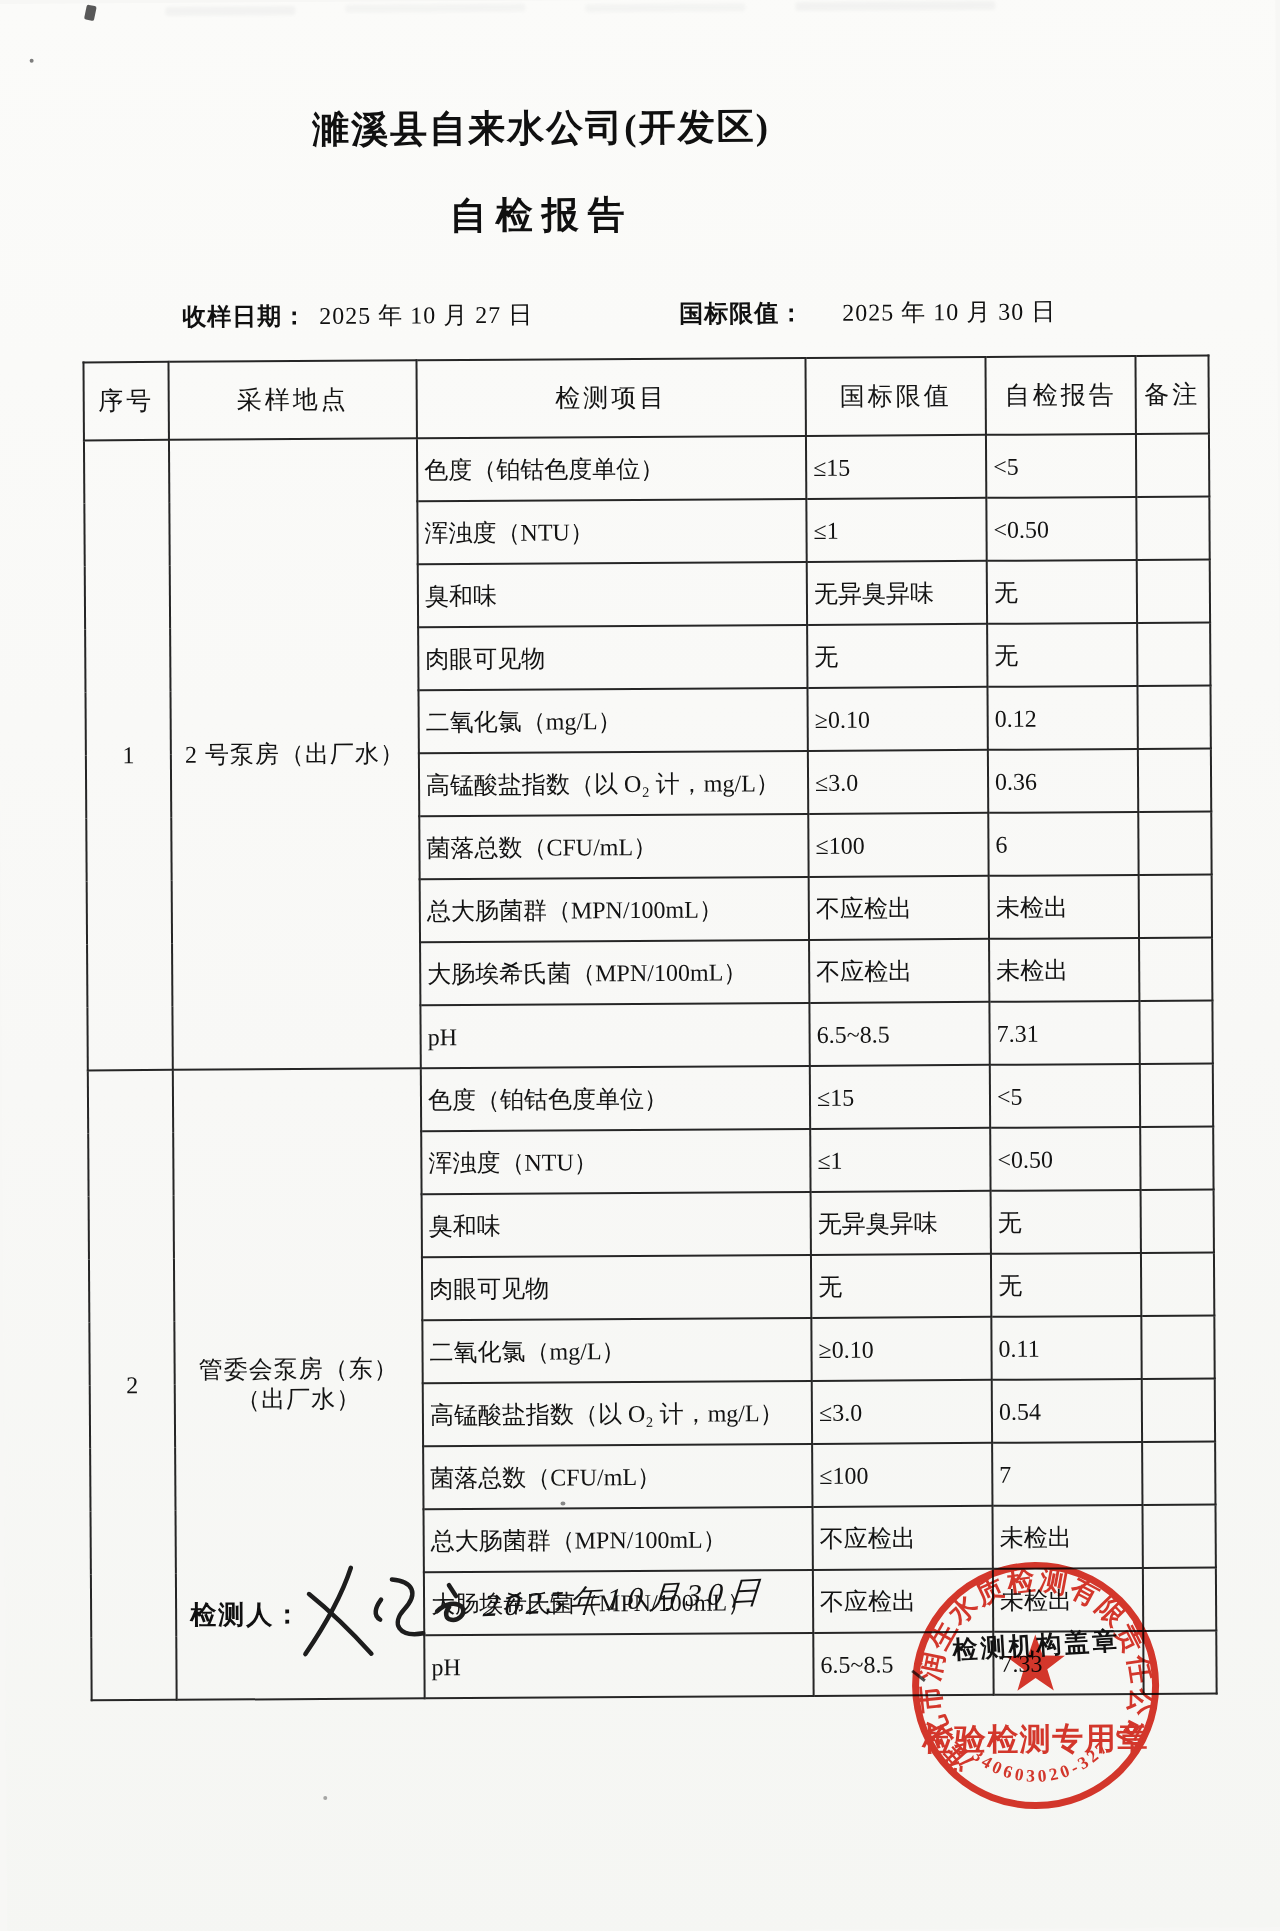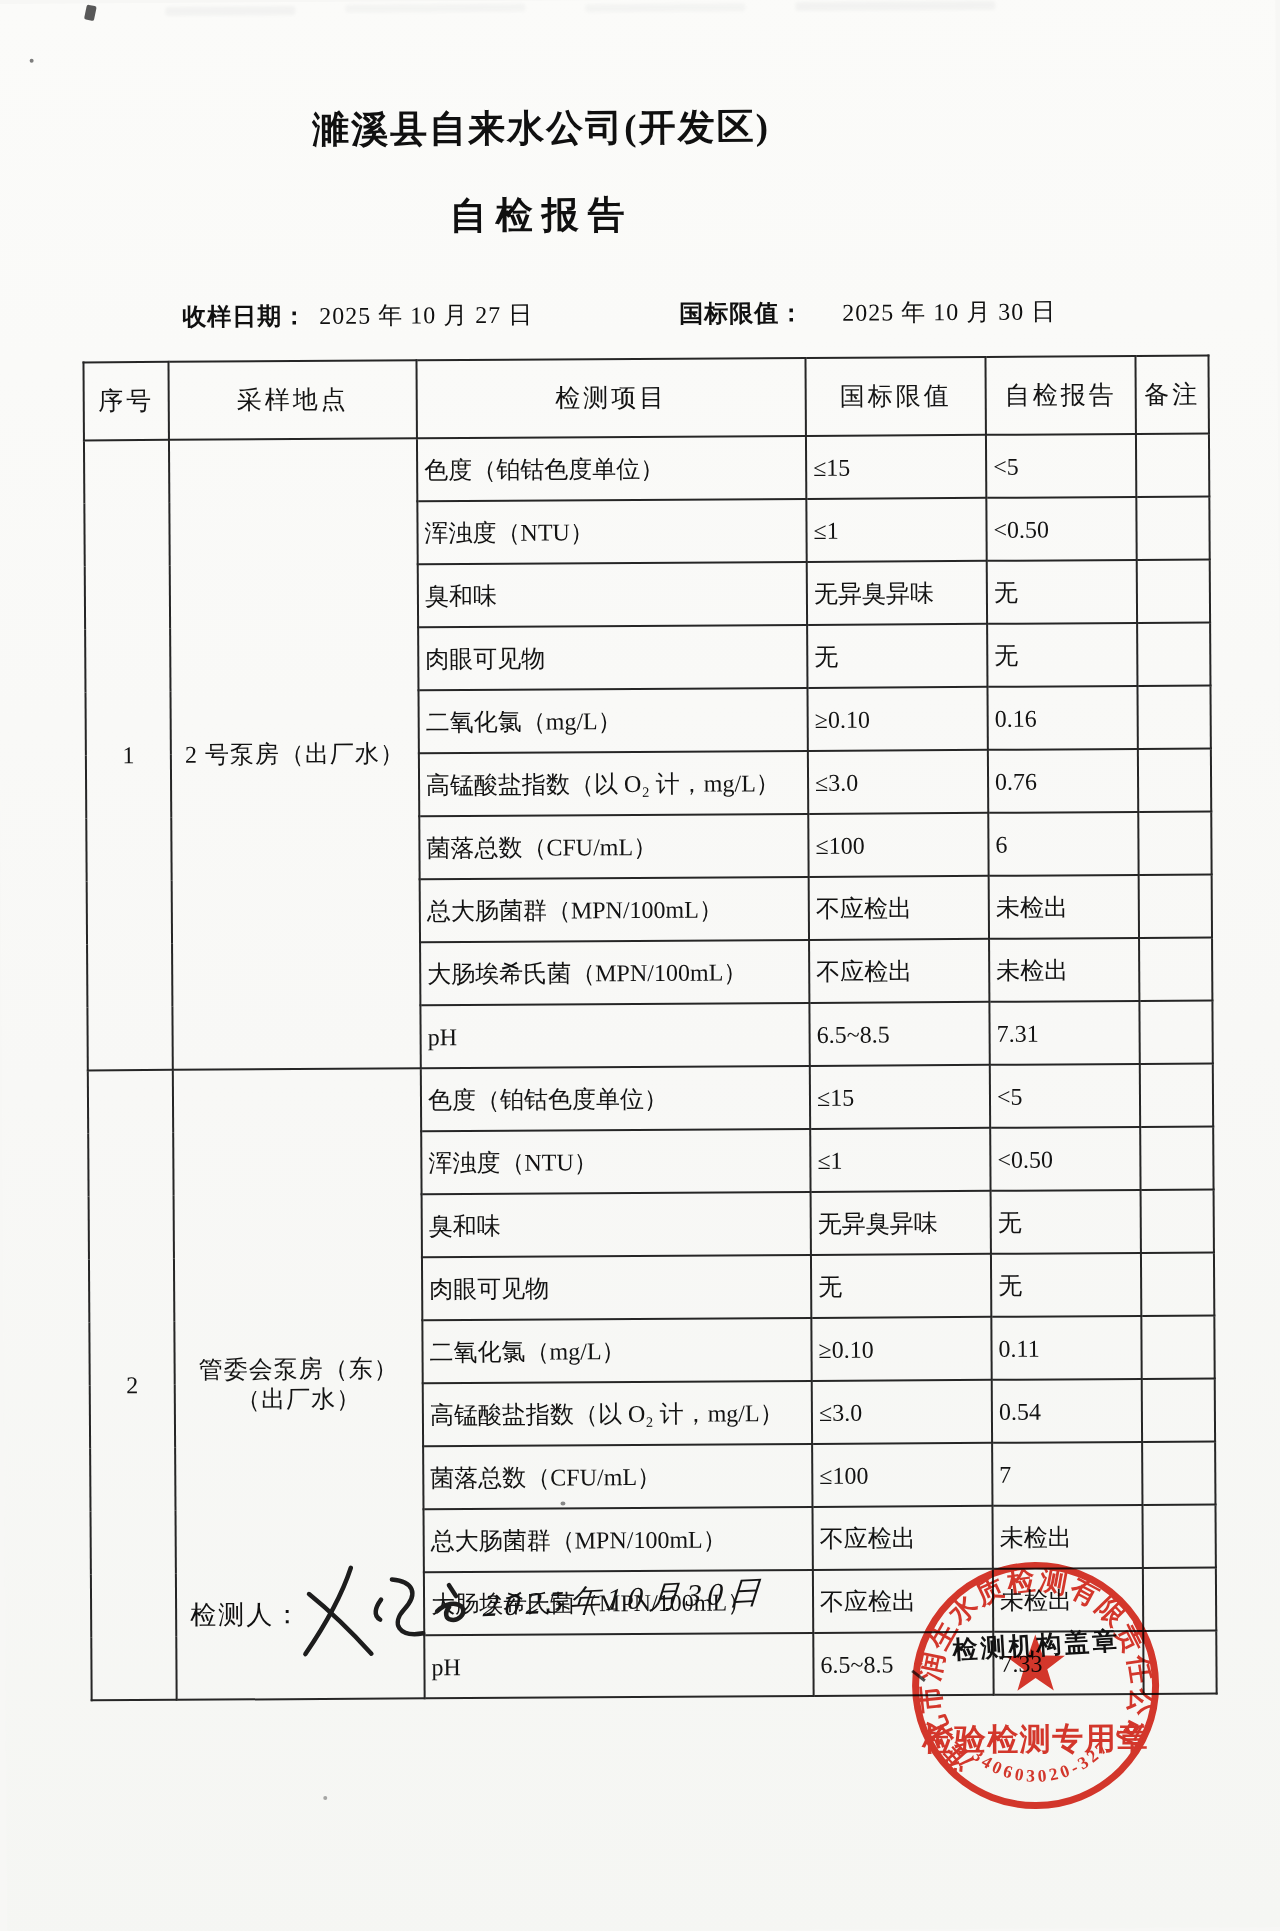--- a/index.html
+++ b/index.html
@@ -49,21 +49,21 @@
   #report thead th{
     height:72px;text-align:center;font-weight:normal;letter-spacing:3px;font-size:25px;
   }
   #report td{height:57px;}
   td.c-idx{ text-align:center; }
   td.c-loc{ text-align:center; padding:2px 10px; letter-spacing:1px;}
   td.c-item{ text-align:left; padding-left:14px; white-space:nowrap; overflow:hidden;}
   td.c-limit,td.c-result{ text-align:left; padding-left:12px; white-space:nowrap; overflow:hidden;}
   td.c-remark{}
 
-  #footer-line{position:absolute;left:185px;top:1595px;font-size:26px;letter-spacing:2px;color:#101010;}
+  #footer-line{position:absolute;left:185px;top:1595px;font-size:26px;letter-spacing:2px;color:#101010;font-weight:bold;}
   #signature{position:absolute;left:292px;top:1548px;}
   #hand-date{
     position:absolute;left:478px;top:1578px;
     font-size:31px;letter-spacing:6px;color:#141414;
     font-style:italic;
     transform:rotate(-2.5deg) skewX(-7deg);
   }
 
   #stamp-label{
     position:absolute;left:900px;top:1631px;width:262px;
@@ -141,27 +141,27 @@
         </tr>
       <tr>
           <td class="c-item">肉眼可见物</td>
           <td class="c-limit">无</td>
           <td class="c-result">无</td>
           <td class="c-remark"></td>
         </tr>
       <tr>
           <td class="c-item">二氧化氯（mg/L）</td>
           <td class="c-limit">≥0.10</td>
-          <td class="c-result">0.16</td>
+          <td class="c-result">0.12</td>
           <td class="c-remark"></td>
         </tr>
       <tr>
           <td class="c-item">高锰酸盐指数（以 O₂ 计，mg/L）</td>
           <td class="c-limit">≤3.0</td>
-          <td class="c-result">0.76</td>
+          <td class="c-result">0.36</td>
           <td class="c-remark"></td>
         </tr>
       <tr>
           <td class="c-item">菌落总数（CFU/mL）</td>
           <td class="c-limit">≤100</td>
           <td class="c-result">6</td>
           <td class="c-remark"></td>
         </tr>
       <tr>
           <td class="c-item">总大肠菌群（MPN/100mL）</td>

